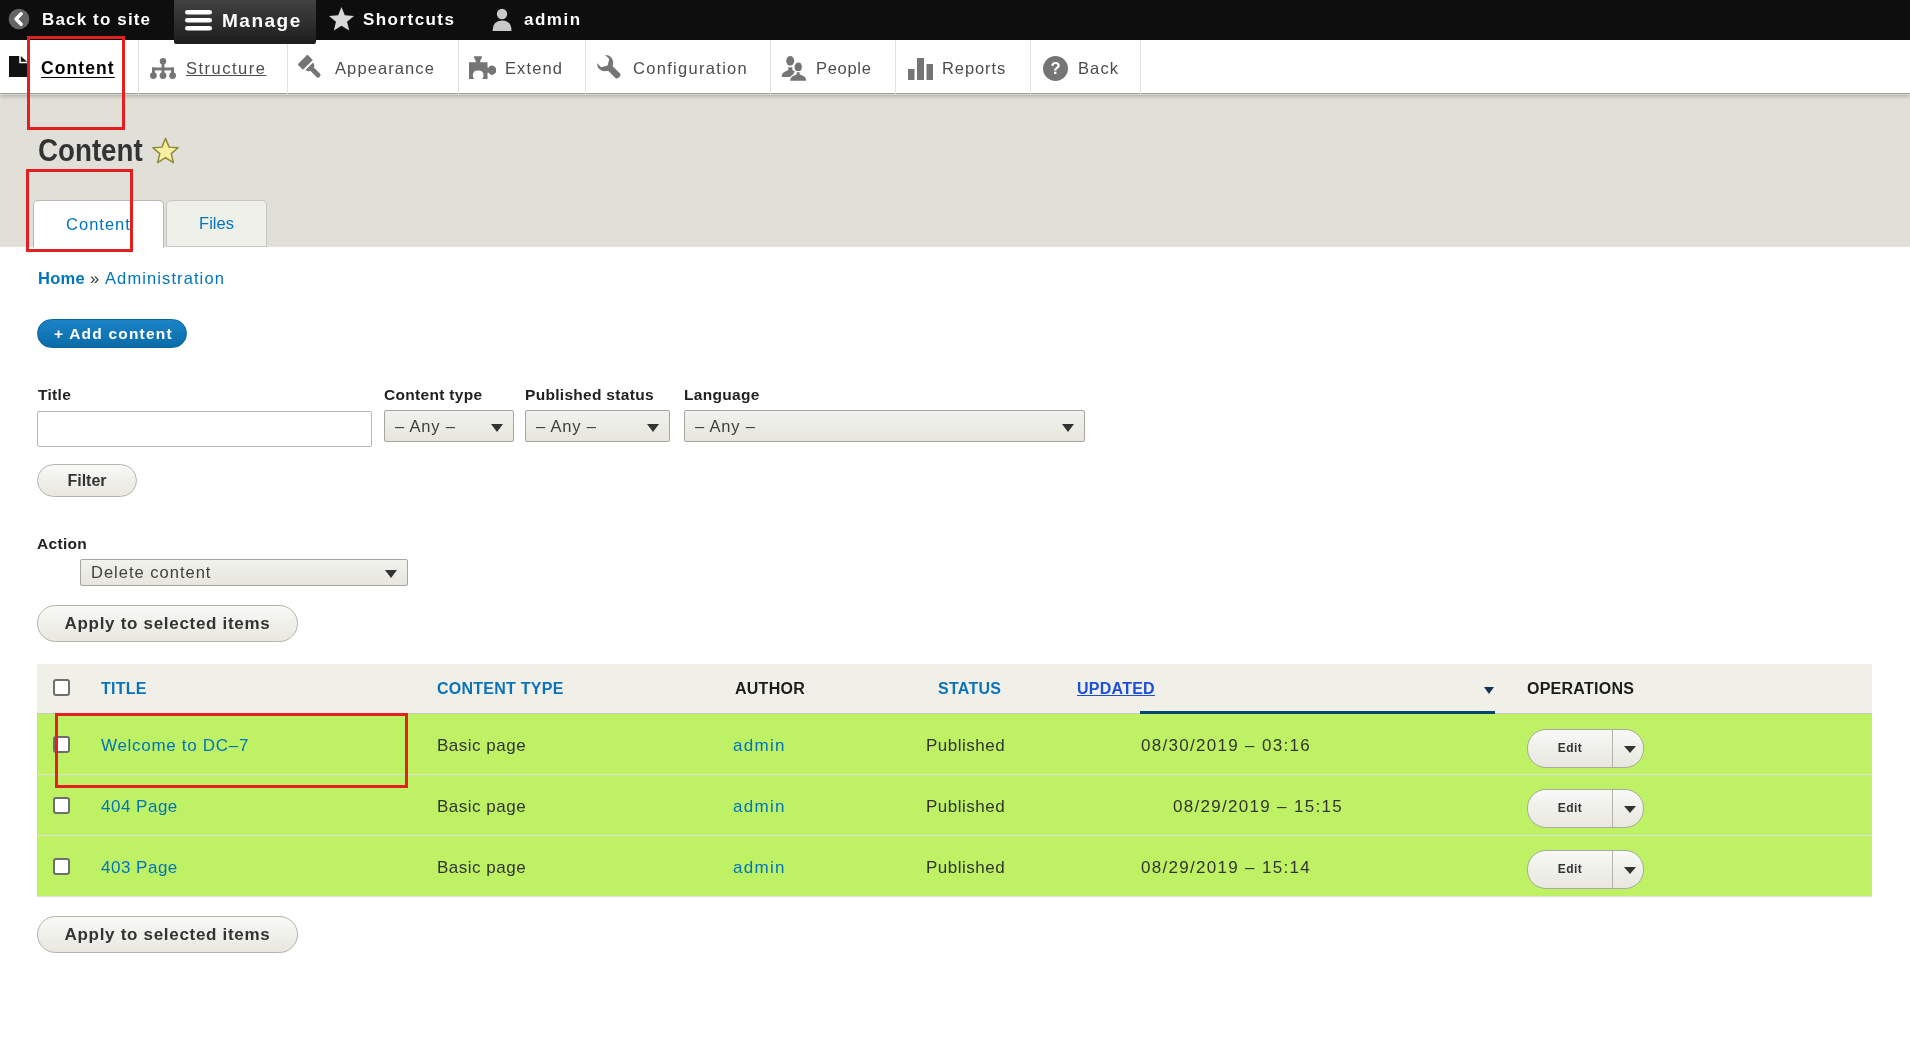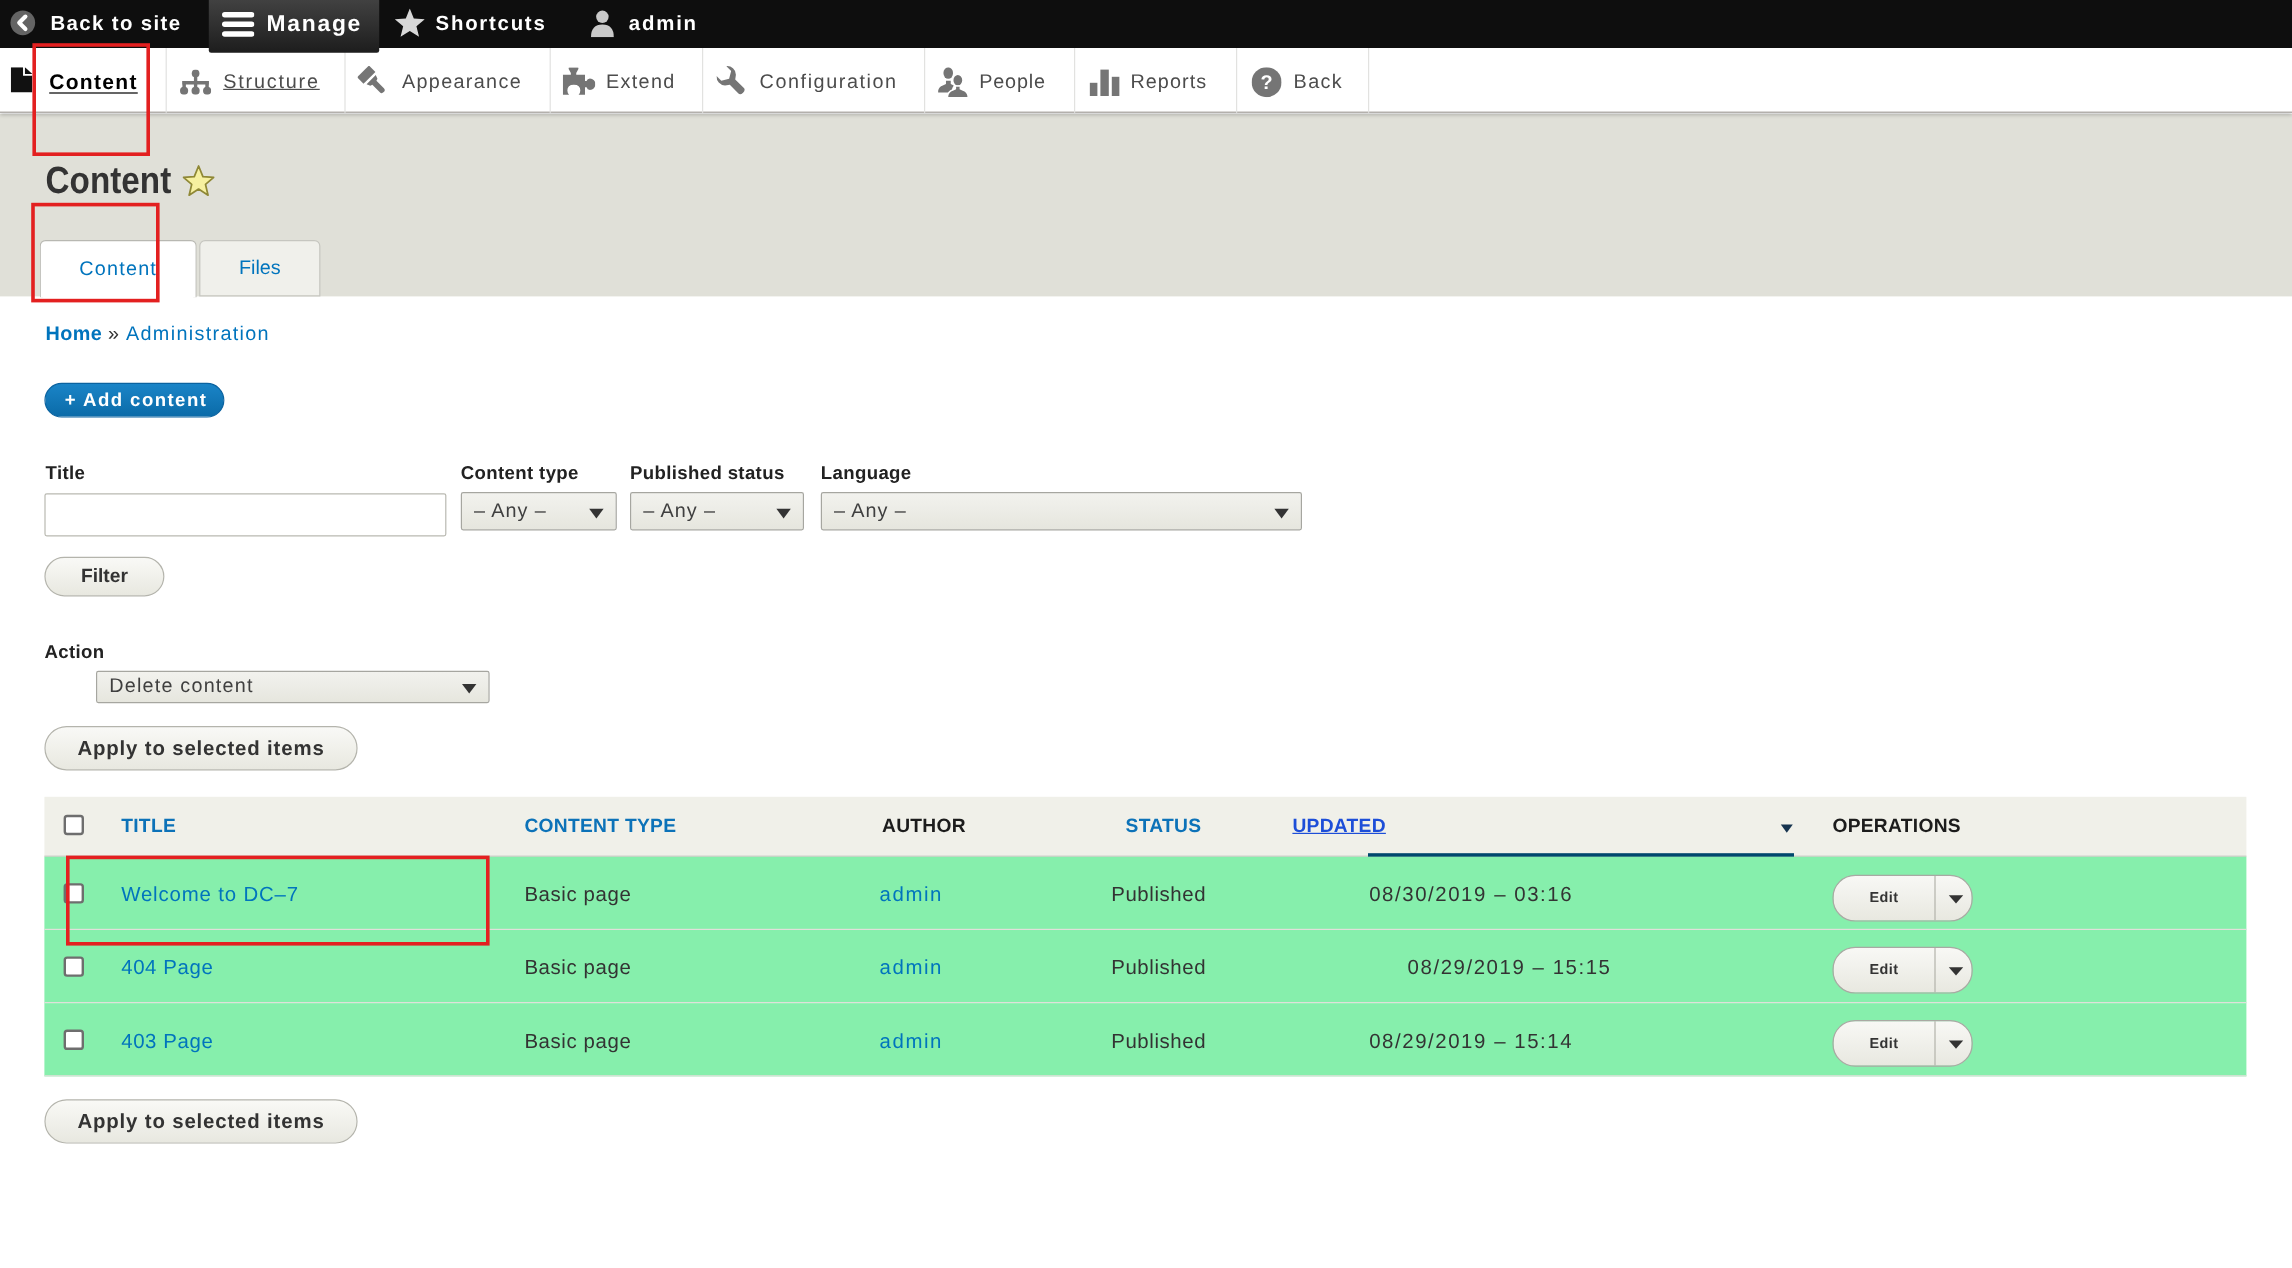--- a/index.html
+++ b/index.html
@@ -27,21 +27,21 @@
 #addbtn { position:absolute; left:37px; top:319px; width:150px; height:29px; border-radius:15px; background:linear-gradient(#1a84c7,#0b6ba8); border:1px solid #0b63a0; color:#fff; font-weight:bold; font-size:15.5px; line-height:27px; padding-left:16px; letter-spacing:1.2px; }
 .flabel { position:absolute; font-size:15.5px; font-weight:bold; color:#222; letter-spacing:0.3px; }
 #titleinput { position:absolute; left:37px; top:411px; width:335px; height:36px; background:#fff; border:1px solid #b9b9b1; border-radius:2px; }
 .sel { position:absolute; height:32px; background:linear-gradient(#f2f2ee,#e6e6de); border:1px solid #a6a6a0; border-radius:2px; font-size:16.5px; color:#3f3f3f; line-height:30px; padding-left:10px; letter-spacing:0.8px; }
 .sel .tri { position:absolute; right:10px; top:13px; width:0; height:0; border-left:6.5px solid transparent; border-right:6.5px solid transparent; border-top:8px solid #333; }
 .pillbtn { position:absolute; background:linear-gradient(#f9f9f6,#e8e8e0); border:1px solid #b4b4ac; border-radius:19px; font-weight:bold; color:#333; display:flex; align-items:center; justify-content:center; }
 
 #thead { position:absolute; left:37px; top:664px; width:1835px; height:50px; background:#f0f0e9; border-bottom:1px solid #c9c9c3; }
 .hcell { position:absolute; top:16px; font-size:16px; font-weight:bold; letter-spacing:0.25px; color:#1c1c1c; }
 .hblue { color:#0c72b8; }
-.row { position:absolute; left:37px; width:1835px; height:61px; border-bottom:1px solid #e0e0da; background:#86efac; }
+.row { position:absolute; left:37px; width:1835px; height:61px; border-bottom:1px solid #e0e0da; background:#bef264; }
 .cell { position:absolute; font-size:17px; color:#333; letter-spacing:0.5px; }
 .checkbox { position:absolute; width:17px; height:17px; border:2px solid #6e6e6e; border-radius:3px; background:#fff; }
 .editbtn { position:absolute; left:1490px; top:15px; width:117px; height:39px; border-radius:19px; background:linear-gradient(#f8f8f5,#e8e8e0); border:1px solid #a9a9a3; }
 .editbtn .elabel { position:absolute; left:0; top:0; width:84px; height:37px; line-height:37px; text-align:center; font-weight:bold; font-size:12px; color:#333; letter-spacing:0.4px; }
 .editbtn .ediv { position:absolute; left:84px; top:0; width:1px; height:37px; background:#b3b3ab; }
 .editbtn .etri { position:absolute; left:96px; top:16px; width:0; height:0; border-left:6px solid transparent; border-right:6px solid transparent; border-top:7px solid #333; }
 </style>
 </head>
 <body>
 

